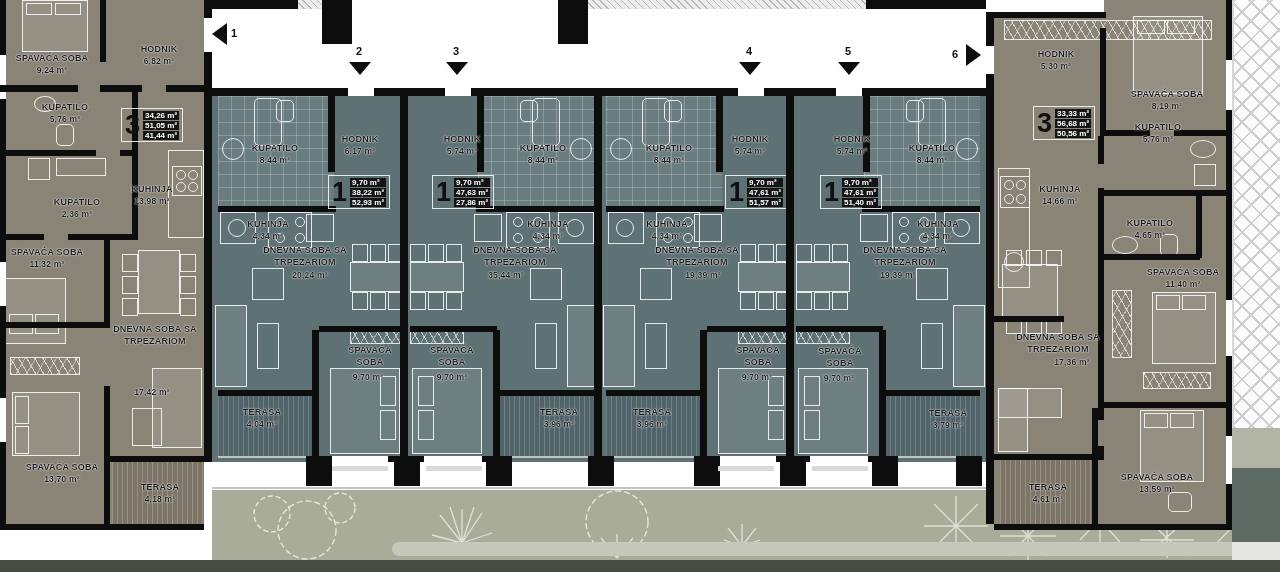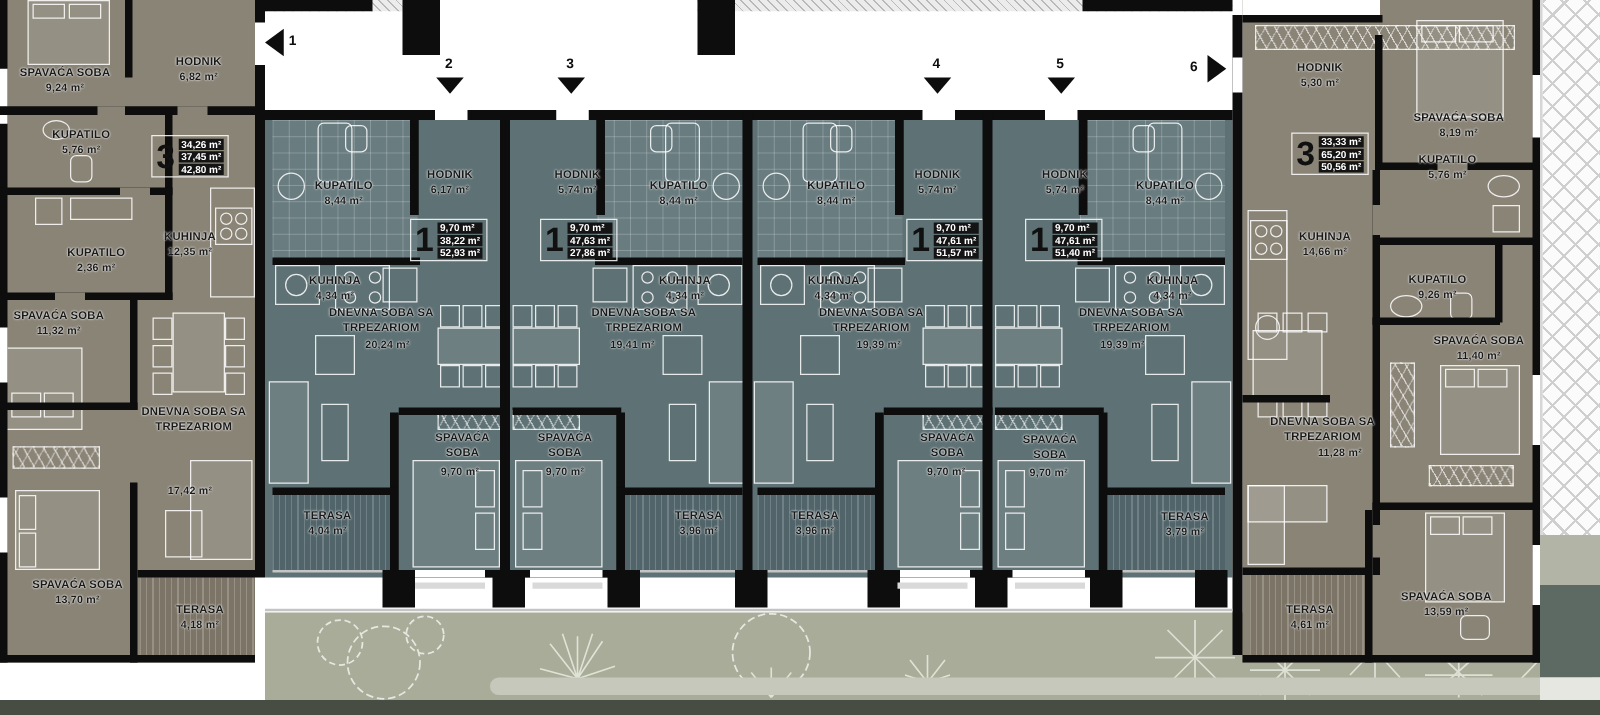--- a/index.html
+++ b/index.html
@@ -169,21 +169,21 @@
   <div class="lbl" style="left:114px;top:43px;width:90px">
       <span>HODNIK</span>
       <span class="ar">6,82 m²</span>
     </div>
   <div class="lbl" style="left:20px;top:101px;width:90px">
       <span>KUPATILO</span>
       <span class="ar">5,76 m²</span>
     </div>
   <div class="lbl" style="left:107px;top:183px;width:90px">
       <span>KUHINJA</span>
-      <span class="ar">12,35 m²</span>
+      <span class="ar">13,98 m²</span>
     </div>
   <div class="lbl" style="left:32px;top:196px;width:90px">
       <span>KUPATILO</span>
       <span class="ar">2,36 m²</span>
     </div>
   <div class="lbl" style="left:0;top:246px;width:94px">
       <span>SPAVAĆA SOBA</span>
       <span class="ar">11,32 m²</span>
     </div>
   <div class="lbl" style="left:105px;top:323px;width:100px">
@@ -197,22 +197,22 @@
       <span class="ar">13,70 m²</span>
     </div>
   <div class="lbl" style="left:115px;top:481px;width:90px">
       <span>TERASA</span>
       <span class="ar">4,18 m²</span>
     </div>
   <div class="badge" style="left:121px;top:108px">
     <span class="num">3</span>
     <span class="chips">
         <span class="chip">34,26 m²</span>
-        <span class="chip">37,45 m²</span>
-        <span class="chip">42,80 m²</span>
+        <span class="chip">51,05 m²</span>
+        <span class="chip">41,44 m²</span>
       </span>
   </div>
 
   <div class="abs apt-small" style="left:212px;top:88px;width:774px;height:374px"></div>
 
   <div class="abs bath" style="left:218px;top:96px;width:116px;height:112px"></div>
   <div class="abs ter-small" style="left:218px;top:396px;width:100px;height:60px"></div>
   <div class="furn rnd" style="left:254px;top:98px;width:26px;height:46px"></div>
   <div class="furn circ" style="left:222px;top:138px;width:20px;height:20px"></div>
   <div class="furn rnd" style="left:276px;top:100px;width:16px;height:20px"></div>
@@ -329,21 +329,21 @@
       <span class="ar">8,44 m²</span>
     </div>
   <div class="lbl" style="left:503px;top:218px;width:90px">
       <span>KUHINJA</span>
       <span class="ar">4,34 m²</span>
     </div>
   <div class="lbl" style="left:473px;top:244px;width:84px">
       <span>DNEVNA SOBA SA TRPEZARIOM</span>
     </div>
   <div class="lbl" style="left:461px;top:269px;width:90px">
-      <span class="ar">19,41 m²</span>
+      <span class="ar">35,44 m²</span>
     </div>
   <div class="lbl" style="left:422px;top:344px;width:60px">
       <span>SPAVAĆA SOBA</span>
     </div>
   <div class="lbl" style="left:407px;top:371px;width:90px">
       <span class="ar">9,70 m²</span>
     </div>
   <div class="lbl" style="left:514px;top:406px;width:90px">
       <span>TERASA</span>
       <span class="ar">3,96 m²</span>
@@ -583,45 +583,45 @@
   <div class="lbl" style="left:1113px;top:121px;width:90px">
       <span>KUPATILO</span>
       <span class="ar">5,76 m²</span>
     </div>
   <div class="lbl" style="left:1015px;top:183px;width:90px">
       <span>KUHINJA</span>
       <span class="ar">14,66 m²</span>
     </div>
   <div class="lbl" style="left:1105px;top:217px;width:90px">
       <span>KUPATILO</span>
-      <span class="ar">9,26 m²</span>
+      <span class="ar">4,65 m²</span>
     </div>
   <div class="lbl" style="left:1138px;top:266px;width:90px">
       <span>SPAVAĆA SOBA</span>
       <span class="ar">11,40 m²</span>
     </div>
   <div class="lbl" style="left:1008px;top:331px;width:100px">
       <span>DNEVNA SOBA SA TRPEZARIOM</span>
     </div>
   <div class="lbl" style="left:1027px;top:356px;width:90px">
-      <span class="ar">11,28 m²</span>
+      <span class="ar">17,36 m²</span>
     </div>
   <div class="lbl" style="left:1112px;top:471px;width:90px">
       <span>SPAVAĆA SOBA</span>
       <span class="ar">13,59 m²</span>
     </div>
   <div class="lbl" style="left:1003px;top:481px;width:90px">
       <span>TERASA</span>
       <span class="ar">4,61 m²</span>
     </div>
   <div class="badge" style="left:1033px;top:106px">
     <span class="num">3</span>
     <span class="chips">
         <span class="chip">33,33 m²</span>
-        <span class="chip">65,20 m²</span>
+        <span class="chip">56,68 m²</span>
         <span class="chip">50,56 m²</span>
       </span>
   </div>
 
   <div class="wall" style="left:306px;top:456px;width:26px;height:30px"></div>
   <div class="wall" style="left:394px;top:456px;width:26px;height:30px"></div>
   <div class="wall" style="left:486px;top:456px;width:26px;height:30px"></div>
   <div class="wall" style="left:588px;top:456px;width:26px;height:30px"></div>
   <div class="wall" style="left:694px;top:456px;width:26px;height:30px"></div>
   <div class="wall" style="left:780px;top:456px;width:26px;height:30px"></div>

